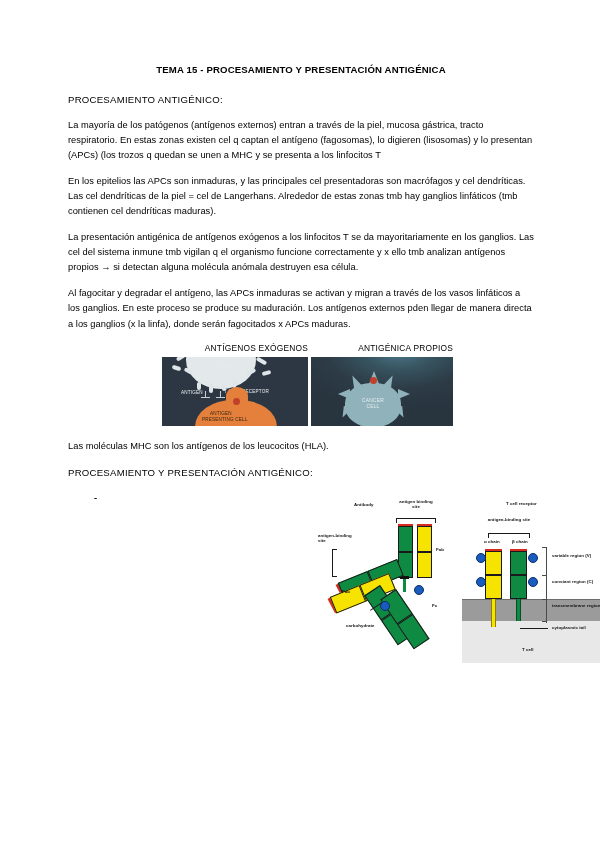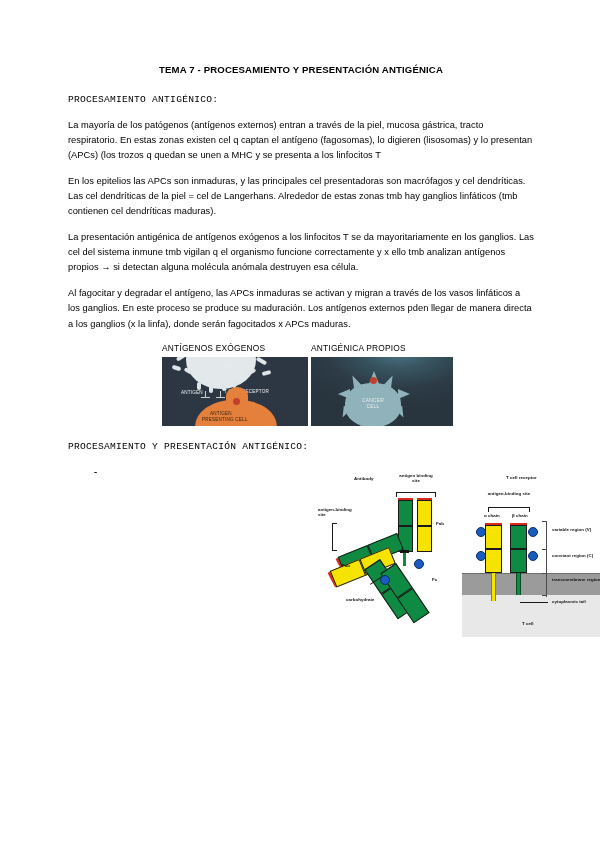--- a/index.html
+++ b/index.html
@@ -41,21 +41,20 @@
     line-height: 15.1px;
     margin: 0 0 11px 0;
     text-align: left;
     letter-spacing: 0.02px;
   }
   p.heading-line {
     font-size: 9.6px;
     line-height: 15px;
     margin: 0 0 11px 0;
     letter-spacing: 0.25px;
-    font-family: Liberation Mono, monospace;
   }
   .bullets {
     margin: 3px 0 11px 0;
     padding: 0;
     list-style: none;
   }
   .bullets li {
     font-size: 9.3px;
     line-height: 15.1px;
     margin: 0 0 1px 0;
@@ -72,21 +71,21 @@
   
   .figure-pair {
     position: relative;
     width: 466px;
     height: 92px;
     margin: 1px 0 4px 0;
   }
   .fig-block { position: absolute; top: 0; }
   .fig-caption {
     font-size: 8.4px;
-    text-align: left;
+    text-align: right;
     letter-spacing: 0.2px;
     margin-bottom: 3px;
     line-height: 11px;
   }
   .cellimg {
     position: relative;
     overflow: hidden;
   }
   .cellimg-a {
     width: 146px; height: 69px;
@@ -237,21 +236,21 @@
   }
   .axisline { position: absolute; background: #4a4a4a; }
   .tick { position: absolute; background: #4a4a4a; }
 </style>
 </head>
 <body>
 
 <div class="page">
   <div class="content">
 
-    <h1 class="doc-title">TEMA 7 - PROCESAMIENTO Y PRESENTACIÓN ANTIGÉNICA</h1>
+    <h1 class="doc-title">TEMA 15 - PROCESAMIENTO Y PRESENTACIÓN ANTIGÉNICA</h1>
 
     <p class="heading-line">PROCESAMIENTO ANTIGÉNICO:</p>
 
     <p class="para">La mayoría de los patógenos (antígenos externos) entran a través de la piel, mucosa gástrica, tracto respiratorio. En estas zonas existen cel q captan el antígeno (fagosomas), lo digieren (lisosomas) y lo presentan (APCs) (los trozos q quedan se unen a MHC y se presenta a los linfocitos T</p>
     <p class="para">En los epitelios las APCs son inmaduras, y las principales cel presentadoras son macrófagos y cel dendríticas. Las cel dendríticas de la piel = cel de Langerhans. Alrededor de estas zonas tmb hay ganglios linfáticos (tmb contienen cel dendríticas maduras).</p>
     <p class="para">La presentación antigénica de antígenos exógenos a los linfocitos T se da mayoritariamente en los ganglios. Las cel del sistema inmune tmb vigilan q el organismo funcione correctamente y x ello tmb analizan antígenos propios → si detectan alguna molécula anómala destruyen esa célula.</p>
     <p class="para">Al fagocitar y degradar el antígeno, las APCs inmaduras se activan y migran a través de los vasos linfáticos a los ganglios. En este proceso se produce su maduración. Los antígenos externos pden llegar de manera directa a los ganglios (x la linfa), donde serán fagocitados x APCs maduras.</p>
 
     <div class="figure-pair">
 
@@ -303,20 +302,21 @@
           <div class="redblob" style="left:59px; top:20px; width:7px; height:7px;"></div>
           <div class="cancer-label">
             <span>CANCER</span><br>
             <span>CELL</span>
           </div>
         </div>
       </div>
 
     </div>
 
+    <p class="para">Las moléculas MHC son los antígenos de los leucocitos (HLA).</p>
 
     <p class="heading-line">PROCESAMIENTO Y PRESENTACIÓN ANTIGÉNICO:</p>
 
 
     <ul class="bullets">
       <li>
         <span class="dash">-</span>
       </li>
       <li>
         <span class="dash">-</span>

